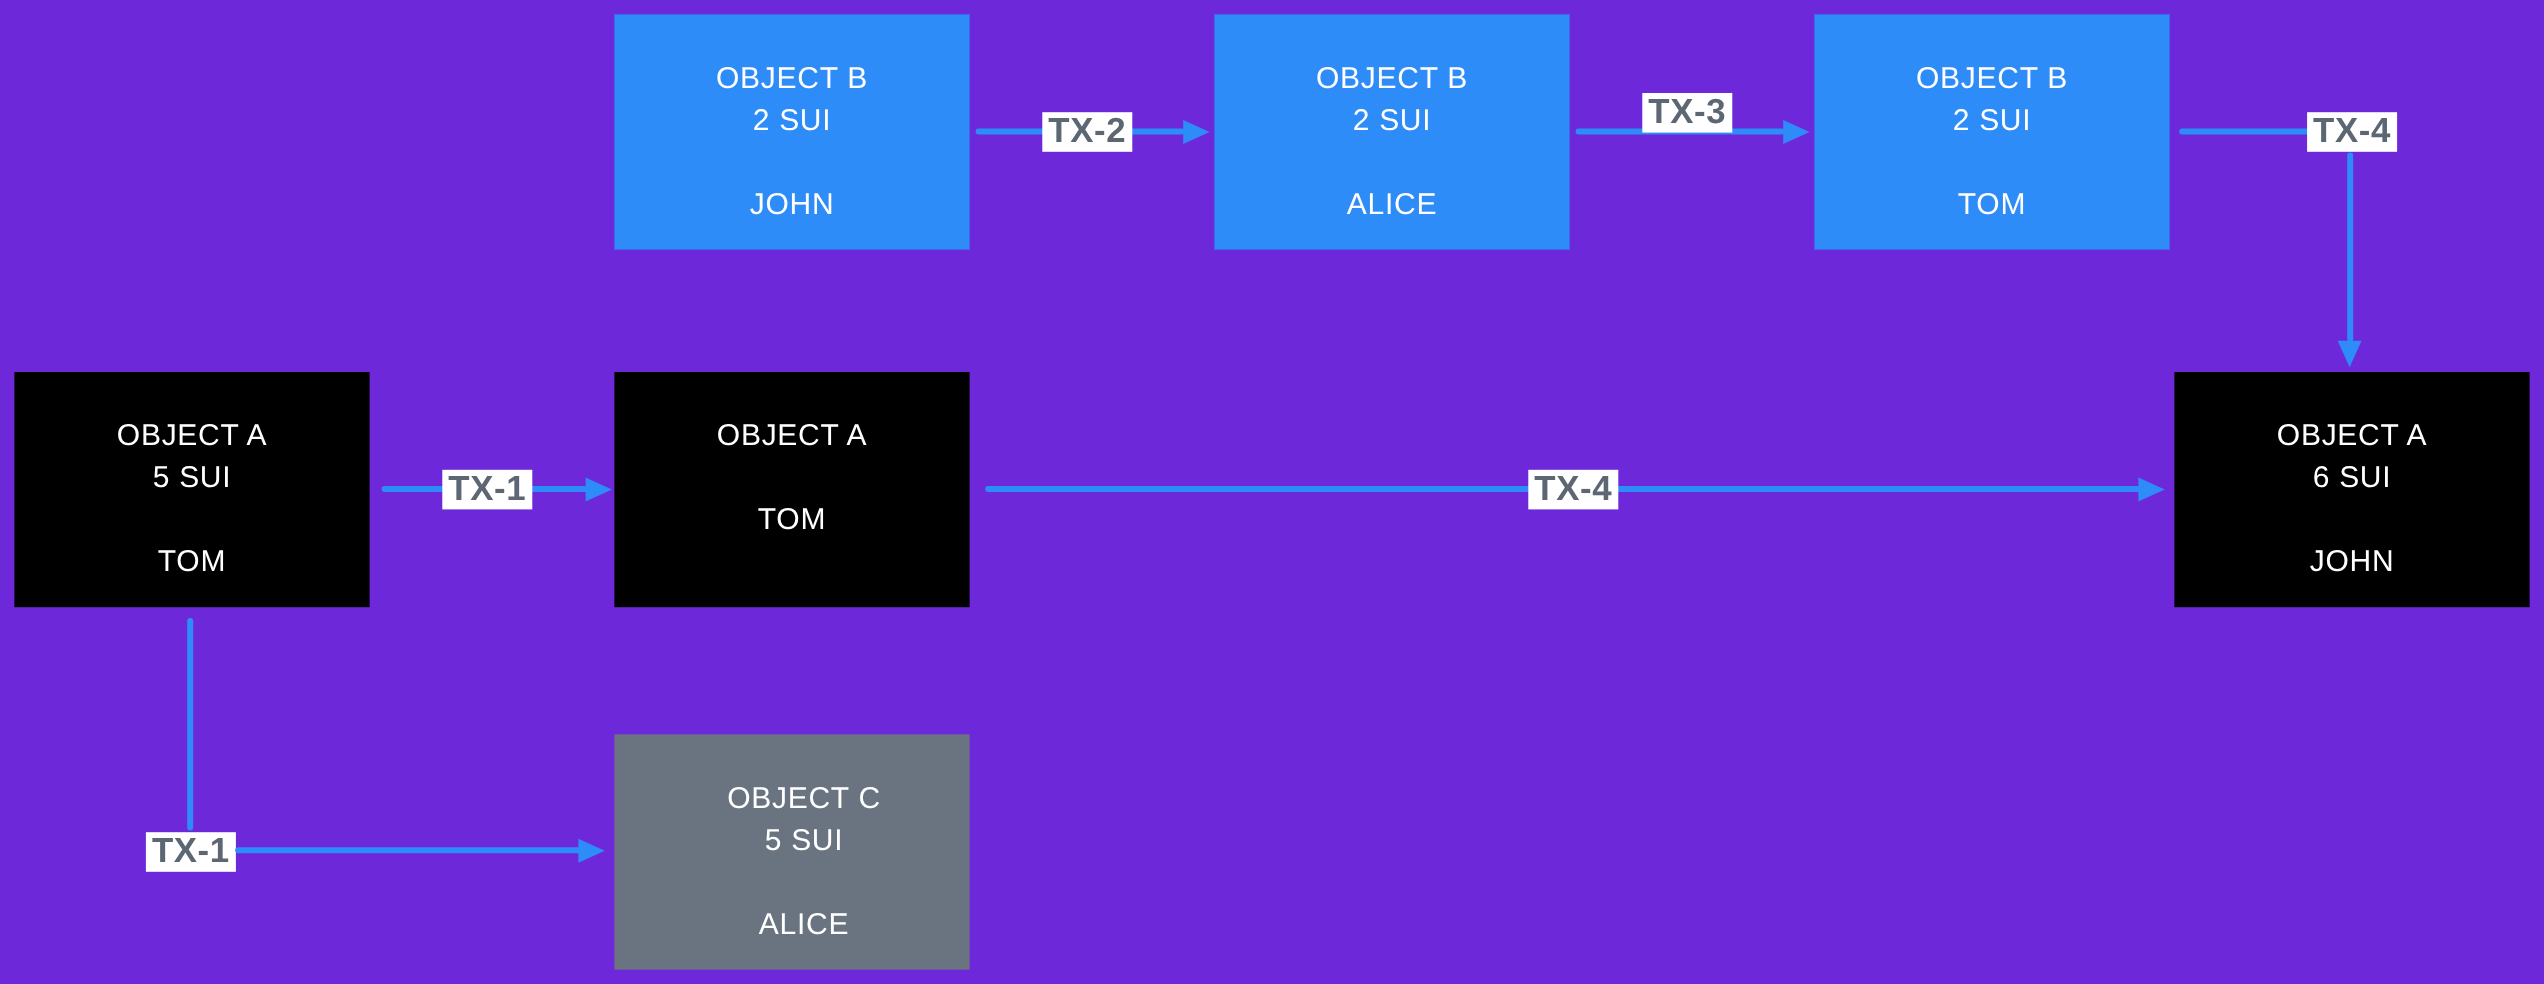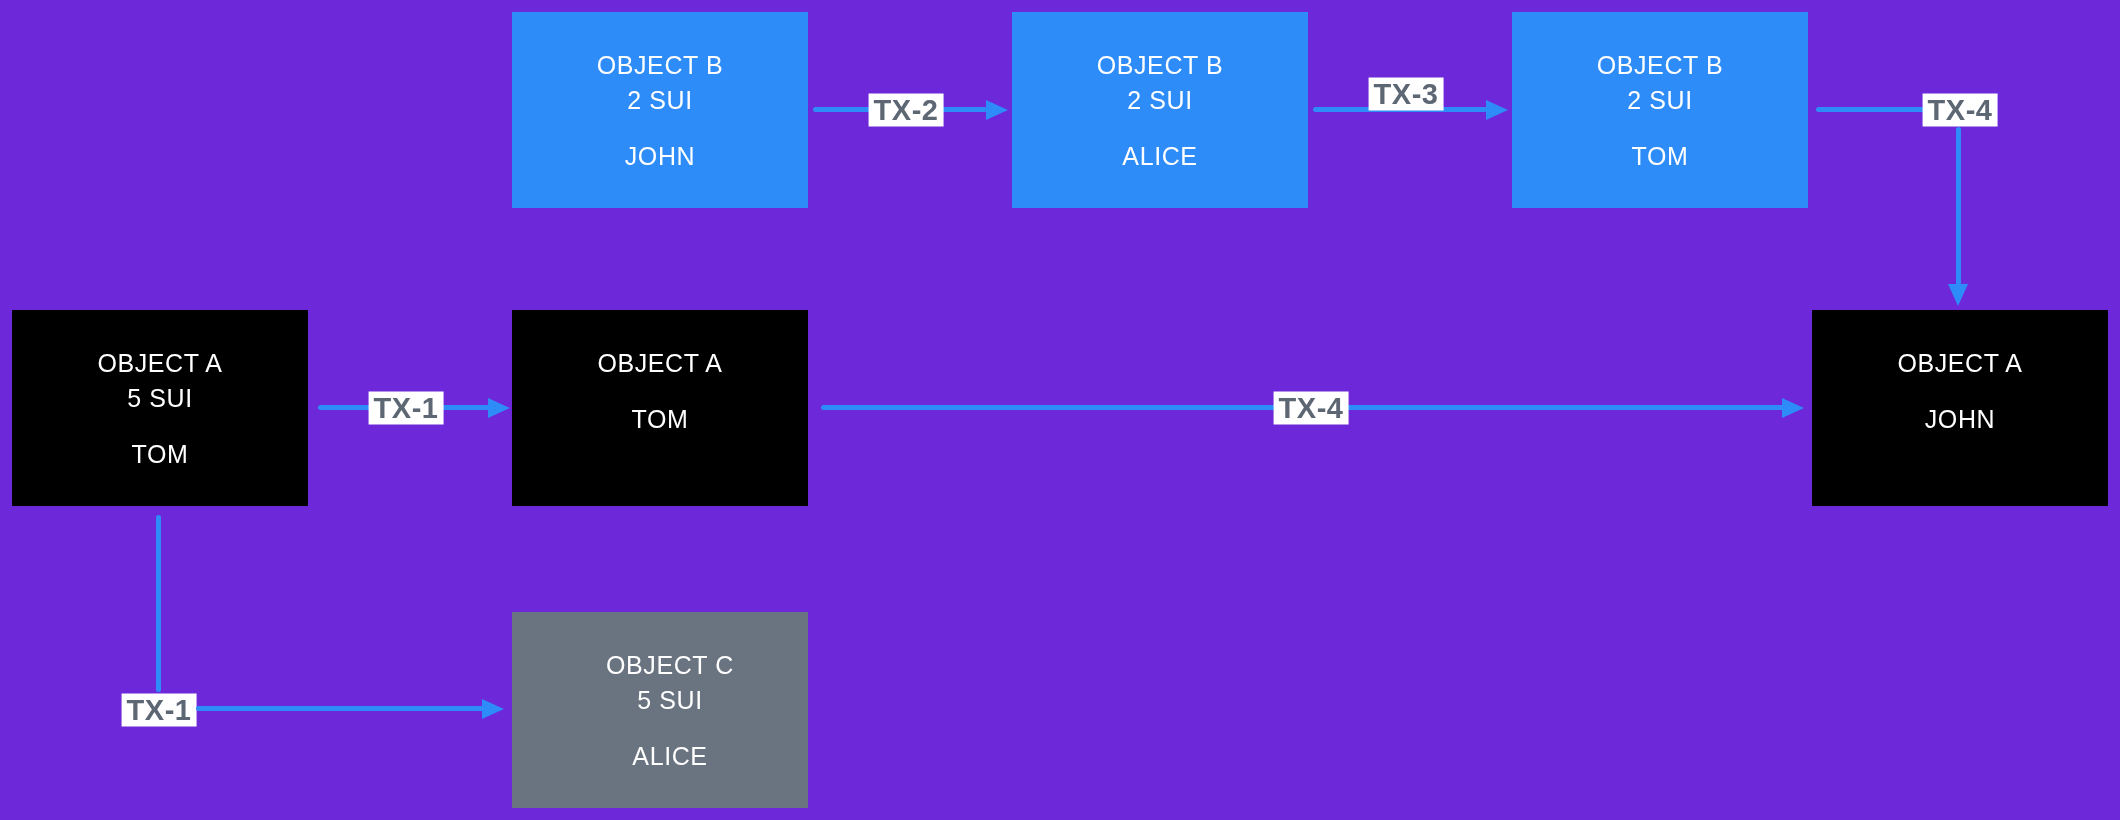--- a/index.html
+++ b/index.html
@@ -27,21 +27,21 @@
     text-align: center;
     font-size: 25px;
     font-weight: 500;
     letter-spacing: 0.6px;
   }
   .node .line {
     height: 35px;
     line-height: 35px;
   }
   .node .owner {
-    margin-top: 21px;
+    margin-top: 35px;
   }
   .node-blue  { background: #2d8cf8; }
   .node-black { background: #000000; }
   .node-gray  { background: #6a7481; padding-left: 20px; }
 
   #node-b-john  { left: 512px;  top: 12px;  }
   #node-b-alice { left: 1012px; top: 12px;  }
   #node-b-tom   { left: 1512px; top: 12px;  }
   #node-a-5     { left: 12px;   top: 310px; }
   #node-a-4     { left: 512px;  top: 310px; }
@@ -149,20 +149,21 @@
     <div class="line owner">TOM</div>
   </div>
 
   <div class="node node-black" id="node-a-4">
     <div class="line">OBJECT A</div>
     <div class="line owner">TOM</div>
   </div>
 
   <div class="node node-black" id="node-a-6">
     <div class="line">OBJECT A</div>
+    <div class="line">6 SUI</div>
     <div class="line owner">JOHN</div>
   </div>
 
   <div class="node node-gray" id="node-c-1">
     <div class="line">OBJECT C</div>
     <div class="line">5 SUI</div>
     <div class="line owner">ALICE</div>
   </div>
 
   <div class="h-line" id="tx1m-line"></div>

